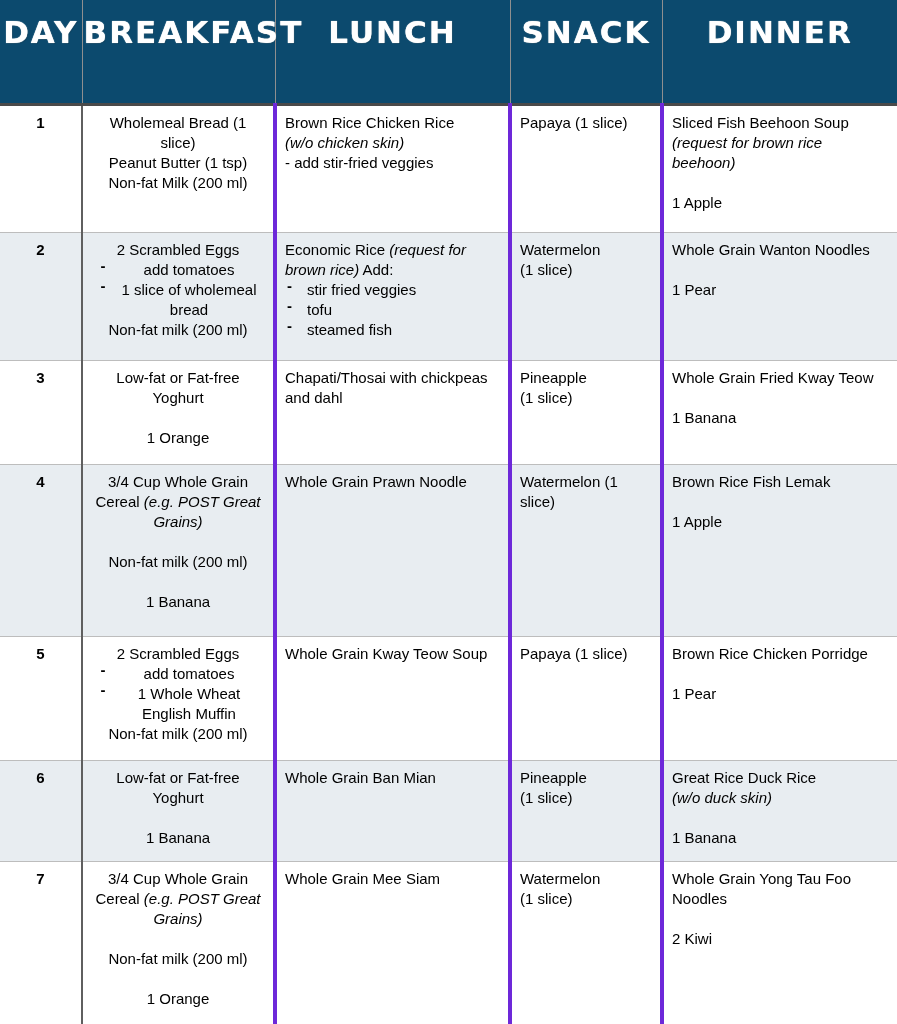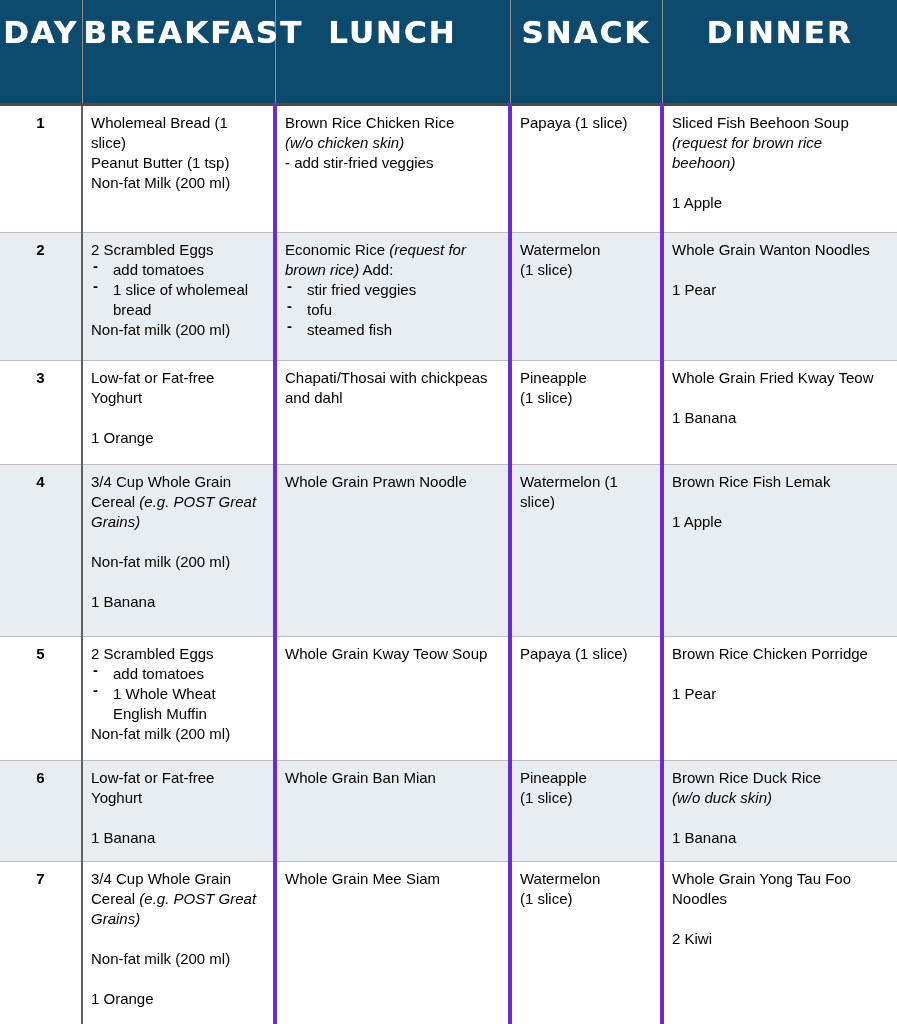--- a/index.html
+++ b/index.html
@@ -35,21 +35,21 @@
     line-height:20px;
     border-top:1px solid #bdbdbd;
     border-left:4px solid #6d28d9;
   }
   tbody td:first-child{border-left:none;}
   tbody td.day-cell{
     text-align:center;
     font-weight:bold;
     border-left:none;
   }
-  tbody td.breakfast-cell{border-left:2px solid #5f5f5f;}
+  tbody td.breakfast-cell{border-left:2px solid #5f5f5f;text-align:center;}
 
   tbody tr.alt td{background:#e8edf1;}
   tbody tr.plain td{background:#ffffff;}
 
   
   tbody tr:nth-child(1){height:128px;}
   tbody tr:nth-child(2){height:128px;}
   tbody tr:nth-child(3){height:104px;}
   tbody tr:nth-child(4){height:172px;}
   tbody tr:nth-child(5){height:124px;}
@@ -226,21 +226,21 @@
           <div class="text-line"><span>1 Banana</span></div>
         </td>
         <td class="lunch-cell">
           <div class="text-line"><span>Whole Grain Ban Mian</span></div>
         </td>
         <td class="snack-cell">
           <div class="text-line"><span>Pineapple</span></div>
           <div class="text-line"><span>(1 slice)</span></div>
         </td>
         <td class="dinner-cell">
-          <div class="text-line"><span>Brown Rice Duck Rice</span></div>
+          <div class="text-line"><span>Great Rice Duck Rice</span></div>
           <div class="text-line"><span class="it">(w/o duck skin)</span></div>
           <div class="blank"></div>
           <div class="text-line"><span>1 Banana</span></div>
         </td>
       </tr>
       <tr class="plain">
         <td class="day-cell">7</td>
         <td class="breakfast-cell">
           <div class="text-line"><span>3/4 Cup Whole Grain Cereal </span><span class="it">(e.g. POST Great Grains)</span></div>
           <div class="blank"></div>

